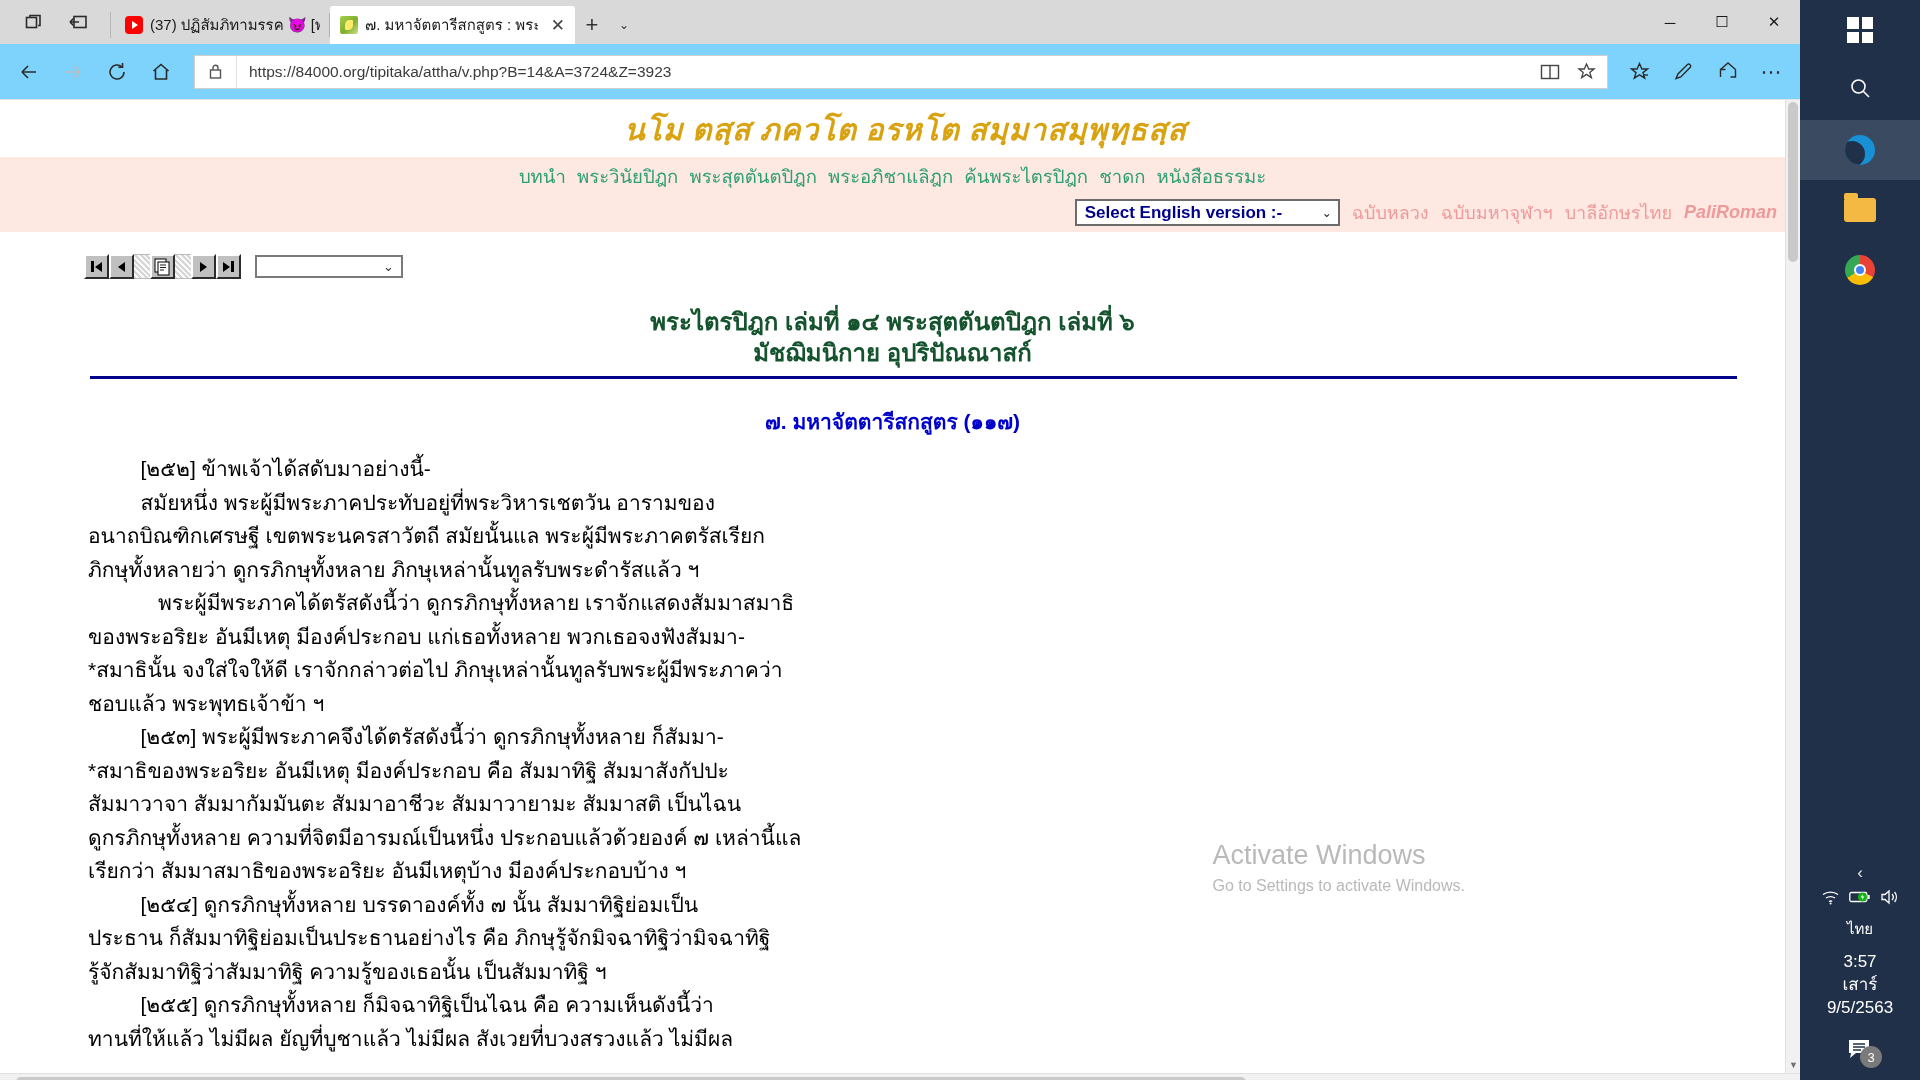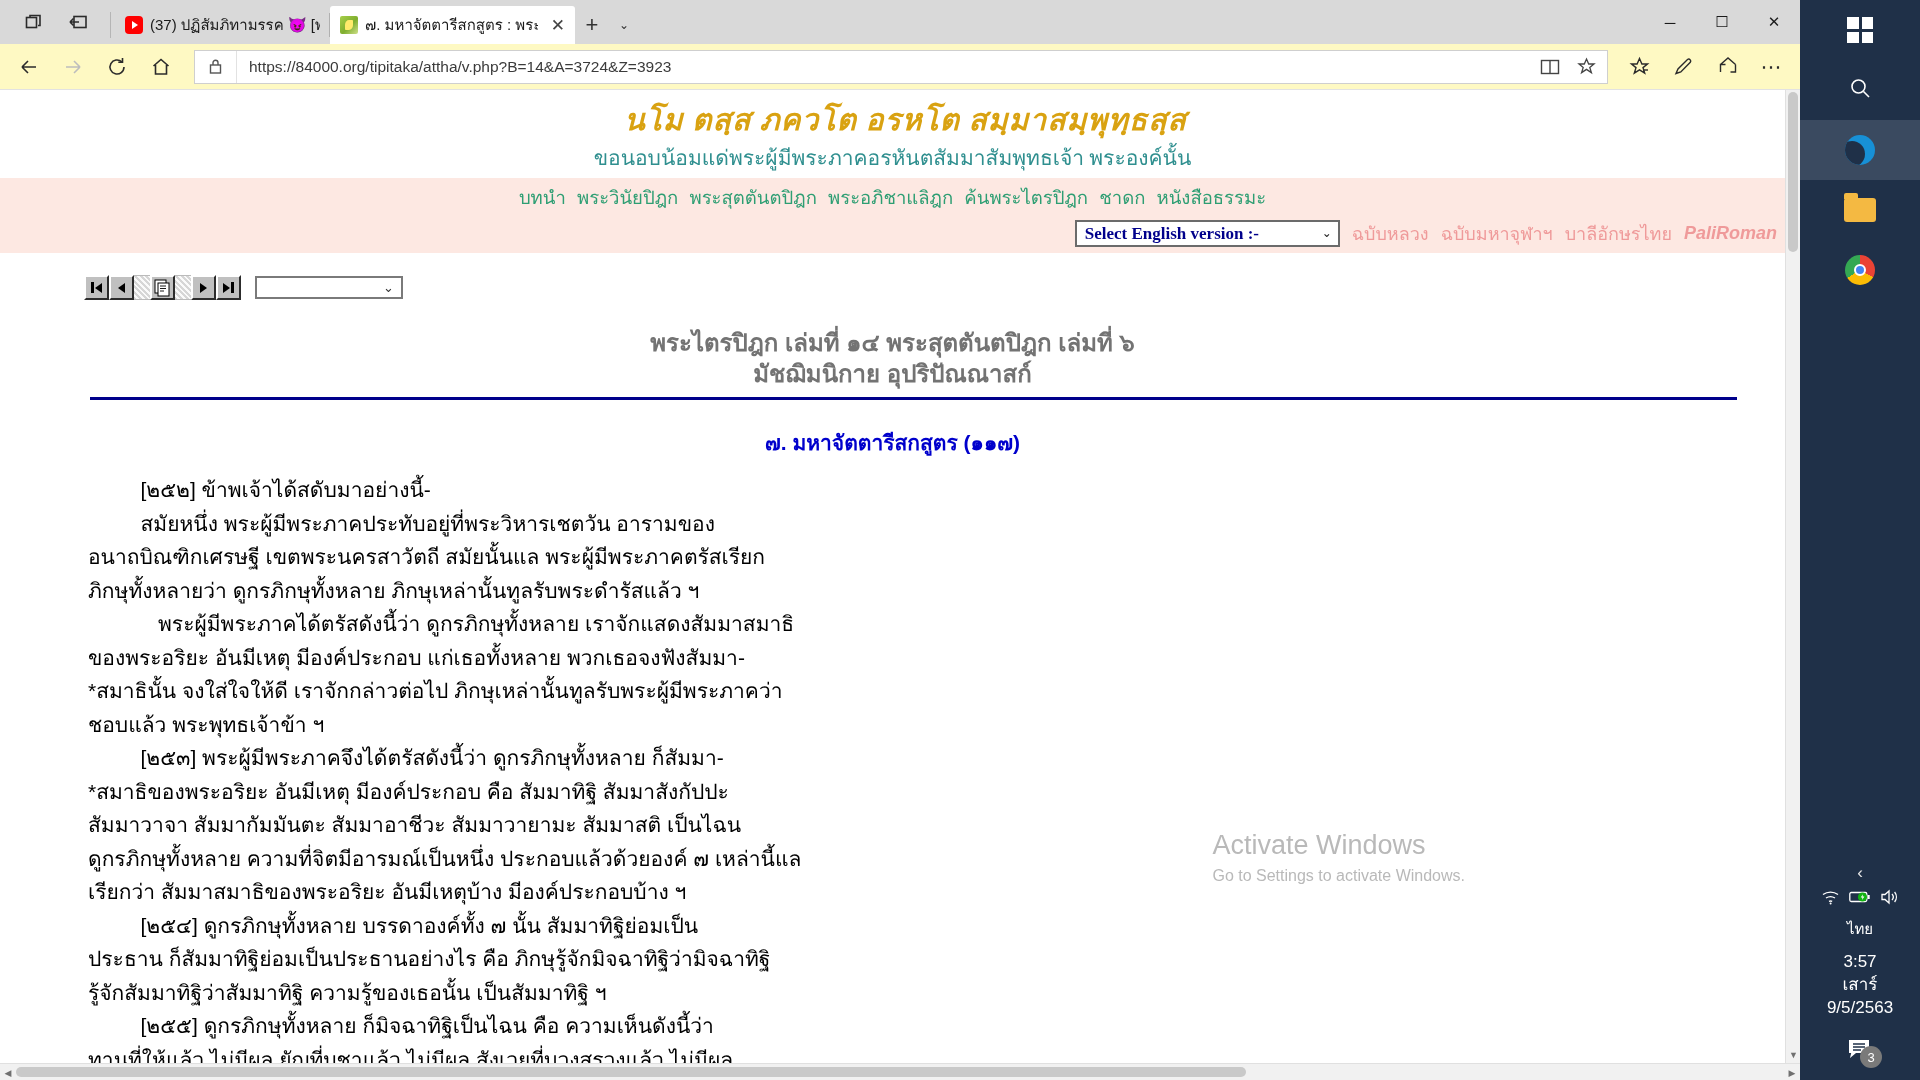--- a/index.html
+++ b/index.html
@@ -97,21 +97,21 @@
   .wincontrols {
     position: absolute; right: 0; top: 0; height: 44px; display: flex;
   }
   .wincontrols div {
     width: 52px; height: 44px; display:flex; align-items:center; justify-content:center;
     color:#1a1a1a; font-size: 15px;
   }
 
   
   .navbar {
-    height: 46px; background: #fef9c3;
+    height: 56px; background: #7dd3fc;
     display: flex; align-items: center; padding: 0 8px;
     gap: 2px;
     border-bottom: 1px solid #e2e2e2;
   }
   .nav-icon {
     width: 42px; height: 38px; display:flex; align-items:center; justify-content:center;
     color:#2b2b2b;
   }
   .nav-icon.disabled { color:#bdbdbd; }
   .urlbox {
@@ -188,21 +188,21 @@
     gap: 12px;
   }
   .select-ver {
     border: 2px solid #6b6b6b;
     background: #ffffff;
     height: 27px;
     min-width: 265px;
     display:flex; align-items:center; justify-content:space-between;
     padding: 0 6px 0 8px;
     font-size: 17px; font-weight: bold; color: #00008b;
-    font-family: Liberation Serif, serif;
+    font-family: Liberation Sans, sans-serif;
   }
   .select-ver .caret { font-size: 12px; color:#222; font-weight: normal; }
   .verbar a {
     color:#ef9a9a; text-decoration:none; font-size:18px;
   }
   .verbar a.pali { color:#ef9a9a; font-weight: bold; font-style: italic; }
 
   .navwidget {
     display:flex; align-items:center; gap:14px;
     padding: 22px 0 0 84px;
@@ -229,21 +229,21 @@
     width: 148px; height: 23px;
     border: 2px solid #7a7a7a;
     background:#fff;
     display:flex; align-items:center; justify-content:flex-end;
     padding-right:7px;
     font-size: 12px; color:#333;
   }
 
   .booktitle {
     text-align:center;
-    color: #737373;
+    color: #14532d;
     font-size: 24px;
     font-weight: bold;
     margin-top: 28px;
     line-height: 1.28;
   }
   .hr-blue {
     height: 3px; background: #00008b;
     margin: 8px 48px 0 90px;
   }
   .suttatitle {
@@ -476,21 +476,20 @@
         </div>
         <div class="nav-icon" style="font-size:21px;">⋯</div>
       </div>
     </div>
 
     <div class="viewport">
       <div class="page">
 
         <div class="banner">
           <div class="banner-line1">นโม ตสฺส ภควโต อรหโต สมฺมาสมฺพุทฺธสฺส</div>
-          <div class="banner-line2">ขอนอบน้อมแด่พระผู้มีพระภาคอรหันตสัมมาสัมพุทธเจ้า  พระองค์นั้น</div>
         </div>
 
         <div class="menubar">
           <a href="#">บทนำ</a>
           <a href="#">พระวินัยปิฎก</a>
           <a href="#">พระสุตตันตปิฎก</a>
           <a href="#">พระอภิชาแลิฎก</a>
           <a href="#">ค้นพระไตรปิฎก</a>
           <a href="#">ชาดก</a>
           <a href="#">หนังสือธรรมะ</a>

